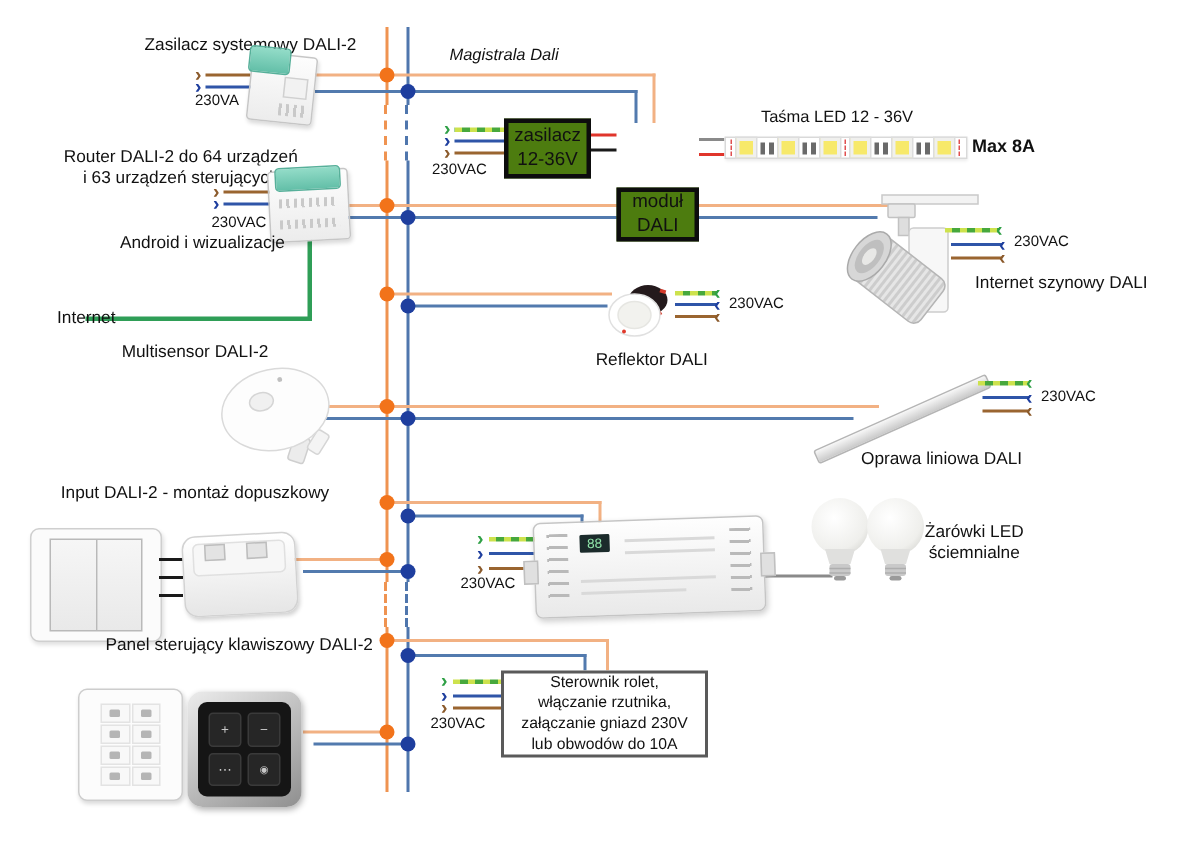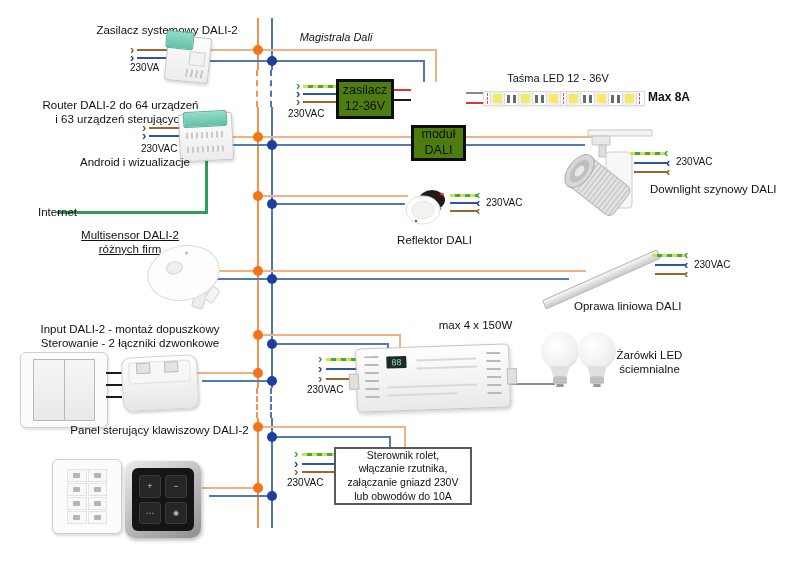--- a/index.html
+++ b/index.html
@@ -243,21 +243,21 @@
         <ellipse cx="15" cy="60" rx="3.5" ry="6.5" fill="#e8e8e6"></ellipse>
       </g>
     </svg>
     <div class="wgy" style="left:630px;top:152px;width:36px;"></div>
     <span class="ch g chl" style="left:664px;top:146px;"></span>
     <div class="wn" style="left:634px;top:162px;width:34px;"></div>
     <span class="ch n chl" style="left:666px;top:156px;"></span>
     <div class="wl" style="left:634px;top:171px;width:34px;"></div>
     <span class="ch b chl" style="left:666px;top:165px;"></span>
     <div class="vac" style="left:676px;top:156px;">230VAC</div>
-    <div class="t" style="left:650px;top:183px;width:140px;text-align:left;">Downlight szynowy DALI</div>
+    <div class="t" style="left:650px;top:183px;width:140px;text-align:left;">Internet szynowy DALI</div>
   </div>
 
   <div>
     <svg style="left:404px;top:186px;" width="46" height="46" viewBox="0 0 46 46">
       <ellipse cx="28" cy="14" rx="13" ry="10" fill="#241a1c"></ellipse>
       <rect x="36" y="7" width="4" height="2.5" fill="#d43b2c" transform="rotate(18 38 8)"></rect>
       <rect x="33" y="22" width="4" height="2.5" fill="#d43b2c" transform="rotate(-30 35 23)"></rect>
       <ellipse cx="19" cy="24" rx="17" ry="14" fill="#ffffff" stroke="#e0e0e0"></ellipse>
       <ellipse cx="19" cy="24" rx="11" ry="9" fill="#f2f2ee" stroke="#e6e6e2"></ellipse>
       <circle cx="12" cy="35" r="1.3" fill="#e0392b"></circle>
@@ -266,23 +266,22 @@
     <span class="ch g chl" style="left:476px;top:188px;"></span>
     <div class="wn" style="left:450px;top:202px;width:28px;"></div>
     <span class="ch n chl" style="left:476px;top:196px;"></span>
     <div class="wl" style="left:450px;top:210px;width:28px;"></div>
     <span class="ch b chl" style="left:476px;top:204px;"></span>
     <div class="vac" style="left:486px;top:197px;">230VAC</div>
     <div class="t" style="left:387px;top:234px;width:95px;">Reflektor DALI</div>
   </div>
 
   <div>
-    <div class="t" style="left:50px;top:229px;width:160px;text-decoration:underline;">
+    <div class="t" style="left:50px;top:229px;width:160px;">
       <div>Multisensor DALI-2</div>
-      <div>różnych firm</div>
     </div>
     <svg style="left:142px;top:241px;" width="92" height="74" viewBox="0 0 92 74">
       <rect x="52" y="50" width="11" height="17" rx="2" fill="#ececec" stroke="#cfcfcf" transform="rotate(18 57 58)"></rect>
       <rect x="66" y="46" width="9" height="15" rx="2" fill="#f4f4f4" stroke="#d5d5d5" transform="rotate(32 70 53)"></rect>
       <g transform="rotate(-12 42 34)">
         <ellipse cx="42" cy="32" rx="36" ry="27" fill="#fdfdfd" stroke="#dadada"></ellipse>
         <ellipse cx="34" cy="25" rx="8" ry="6" fill="#f0f0f0" stroke="#d5d5d5"></ellipse>
         <circle cx="49" cy="13" r="1.6" fill="#c0c0c0"></circle>
       </g>
     </svg>
@@ -296,41 +295,39 @@
     <span class="ch n chl" style="left:684px;top:258px;"></span>
     <div class="wl" style="left:655px;top:273px;width:31px;"></div>
     <span class="ch b chl" style="left:684px;top:267px;"></span>
     <div class="vac" style="left:694px;top:259px;">230VAC</div>
     <div class="t" style="left:574px;top:300px;width:120px;text-align:left;">Oprawa liniowa DALI</div>
   </div>
 
   <div>
     <div class="t" style="left:25px;top:323px;width:210px;">
       <div>Input DALI-2 - montaż dopuszkowy</div>
-      <div>Sterowanie - 2 łączniki dzwonkowe</div>
     </div>
     <div class="swc" style="left:20px;top:352px;">
       <div class="in">
         <div class="rk"></div>
         <div class="rk"></div>
       </div>
     </div>
     <div class="wk" style="left:106px;top:372px;width:16px;"></div>
     <div class="wk" style="left:106px;top:384px;width:16px;"></div>
     <div class="wk" style="left:106px;top:396px;width:16px;"></div>
     <div class="inmod" style="left:122px;top:356px;">
       <div class="top"></div>
       <div class="prt" style="left:14px;"></div>
       <div class="prt" style="left:42px;"></div>
     </div>
   </div>
 
   <div>
     <div class="t" style="left:398px;top:319px;width:155px;">
-      <div>max 4 x 150W</div>
     </div>
     <span class="ch g" style="left:318px;top:352px;"></span>
     <div class="wgy" style="left:326px;top:358px;width:31px;"></div>
     <span class="ch n" style="left:318px;top:362px;"></span>
     <div class="wn" style="left:326px;top:368px;width:31px;"></div>
     <span class="ch b" style="left:318px;top:372px;"></span>
     <div class="wl" style="left:326px;top:378px;width:31px;"></div>
     <div class="vac" style="left:307px;top:384px;">230VAC</div>
     <div class="wg" style="left:505px;top:383px;width:50px;"></div>
     <div class="dim" style="left:356px;top:346px;">

